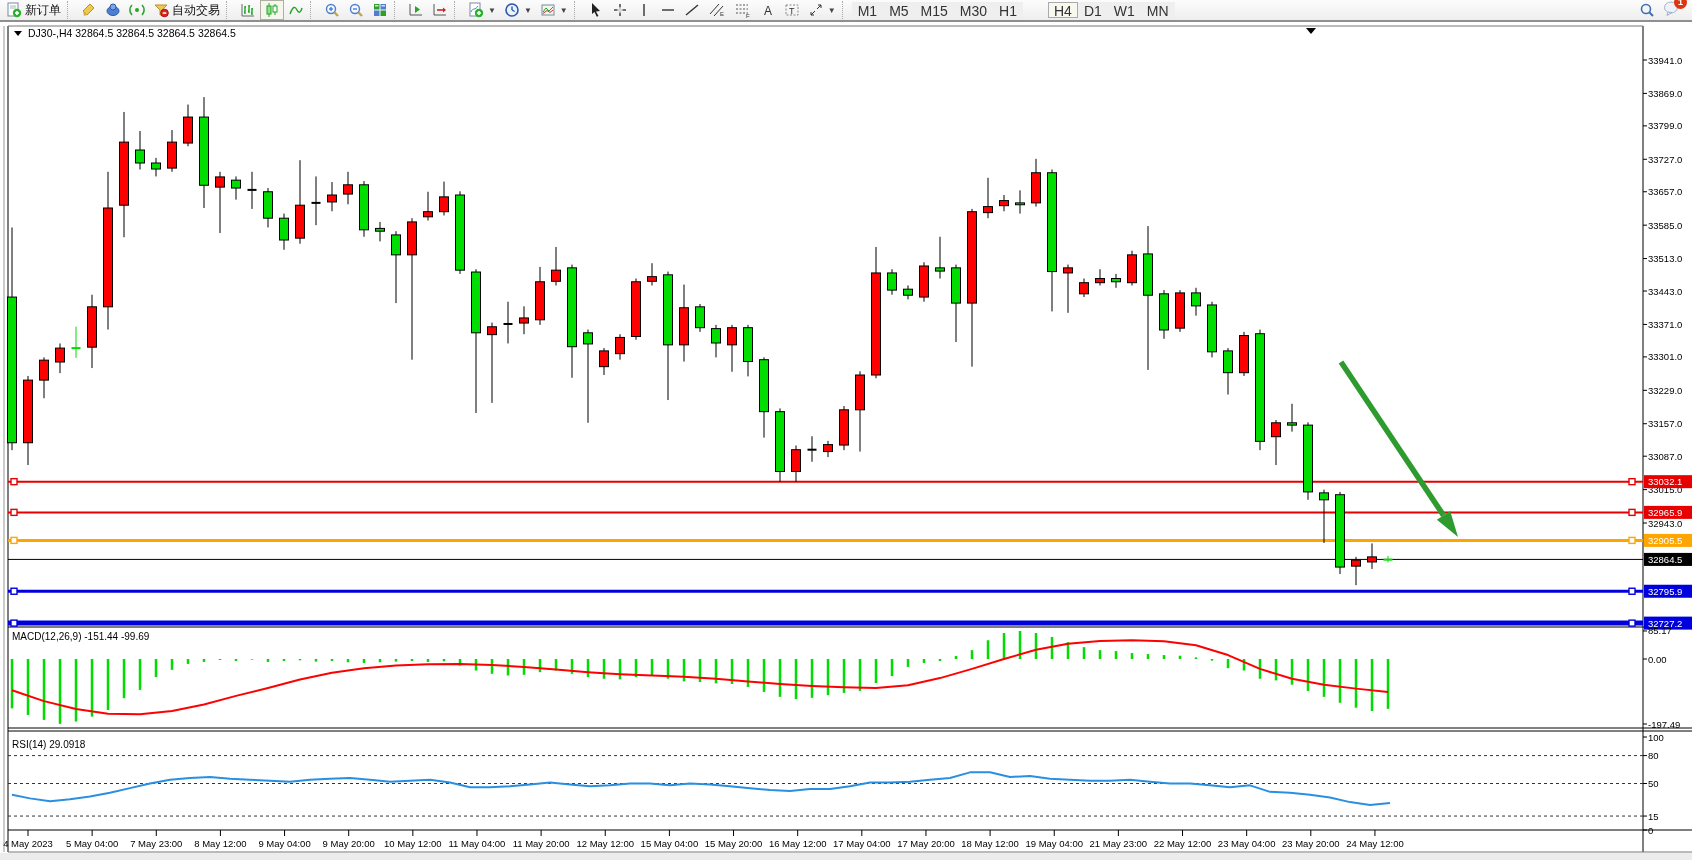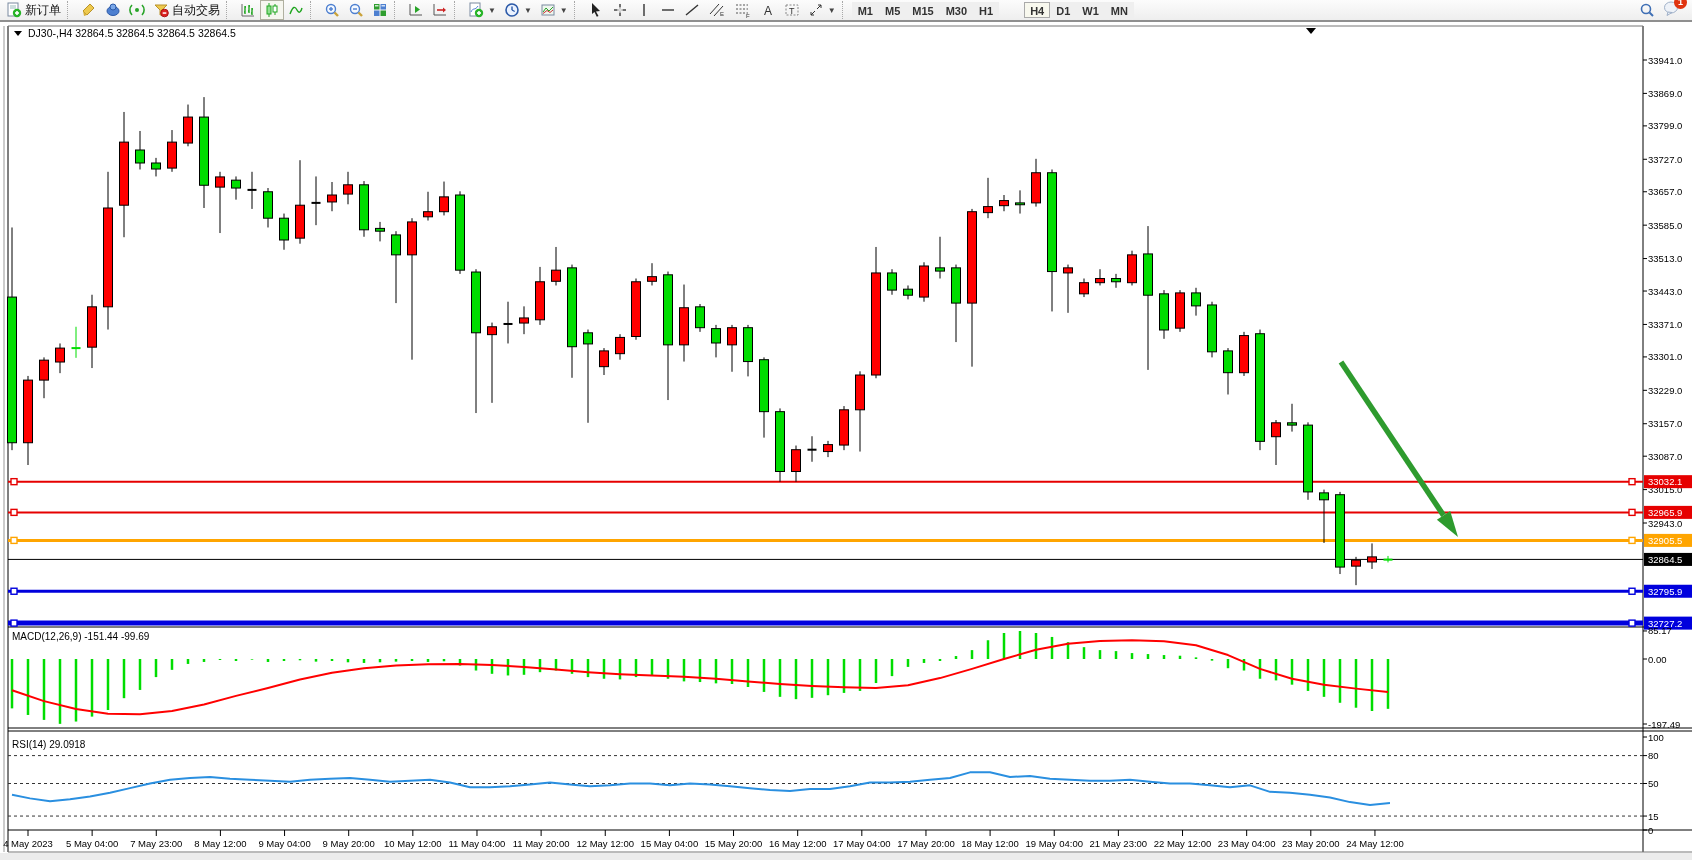--- a/index.html
+++ b/index.html
@@ -7,21 +7,21 @@
   
   #toolbar{position:absolute;left:0;top:0;width:1692px;height:22px;
     background:linear-gradient(#fcfcfc,#eeeeee);border-bottom:2px solid #8f8f8f;
     display:flex;align-items:center;padding:3px 2px;box-sizing:border-box;z-index:5;}
   .tb{height:20px;display:flex;align-items:center;gap:3px;padding:0 3px;border:1px solid transparent;
     background:transparent;font-size:12px;color:#111;cursor:default;box-sizing:border-box;}
   .tb.active{background:#f6f6ef;border:1px solid #b0b0a0;}
   .tb svg{display:block;}
   .sep{width:7px;height:18px;margin:0 2px;border-left:1px dotted #a8a8a8;}
   .caret{font-size:8px;color:#444;margin-left:1px;}
-  .tf{font-size:11px;color:#333;padding:2px 5px;border:1px solid transparent;height:16px;line-height:12px;font-weight:bold;}
+  .tf{font-size:14px;color:#333;padding:2px 5px;border:1px solid transparent;height:16px;line-height:12px;}
   .tf.active{background:#f8f8ee;border:1px solid #aaa;margin-left:25px;}
   #tb-right{margin-left:auto;display:flex;align-items:center;gap:8px;padding-right:10px;}
   #chat-badge{position:absolute;top:-4px;right:-7px;background:#e03410;color:#fff;border-radius:50%;
     width:13px;height:13px;font-size:9px;line-height:13px;text-align:center;font-weight:bold;}
   
   #chartsvg{position:absolute;left:0;top:0;z-index:1;}
   text{font-family:"Liberation Sans","DejaVu Sans",sans-serif;}
 </style>
 </head>
 <body>

